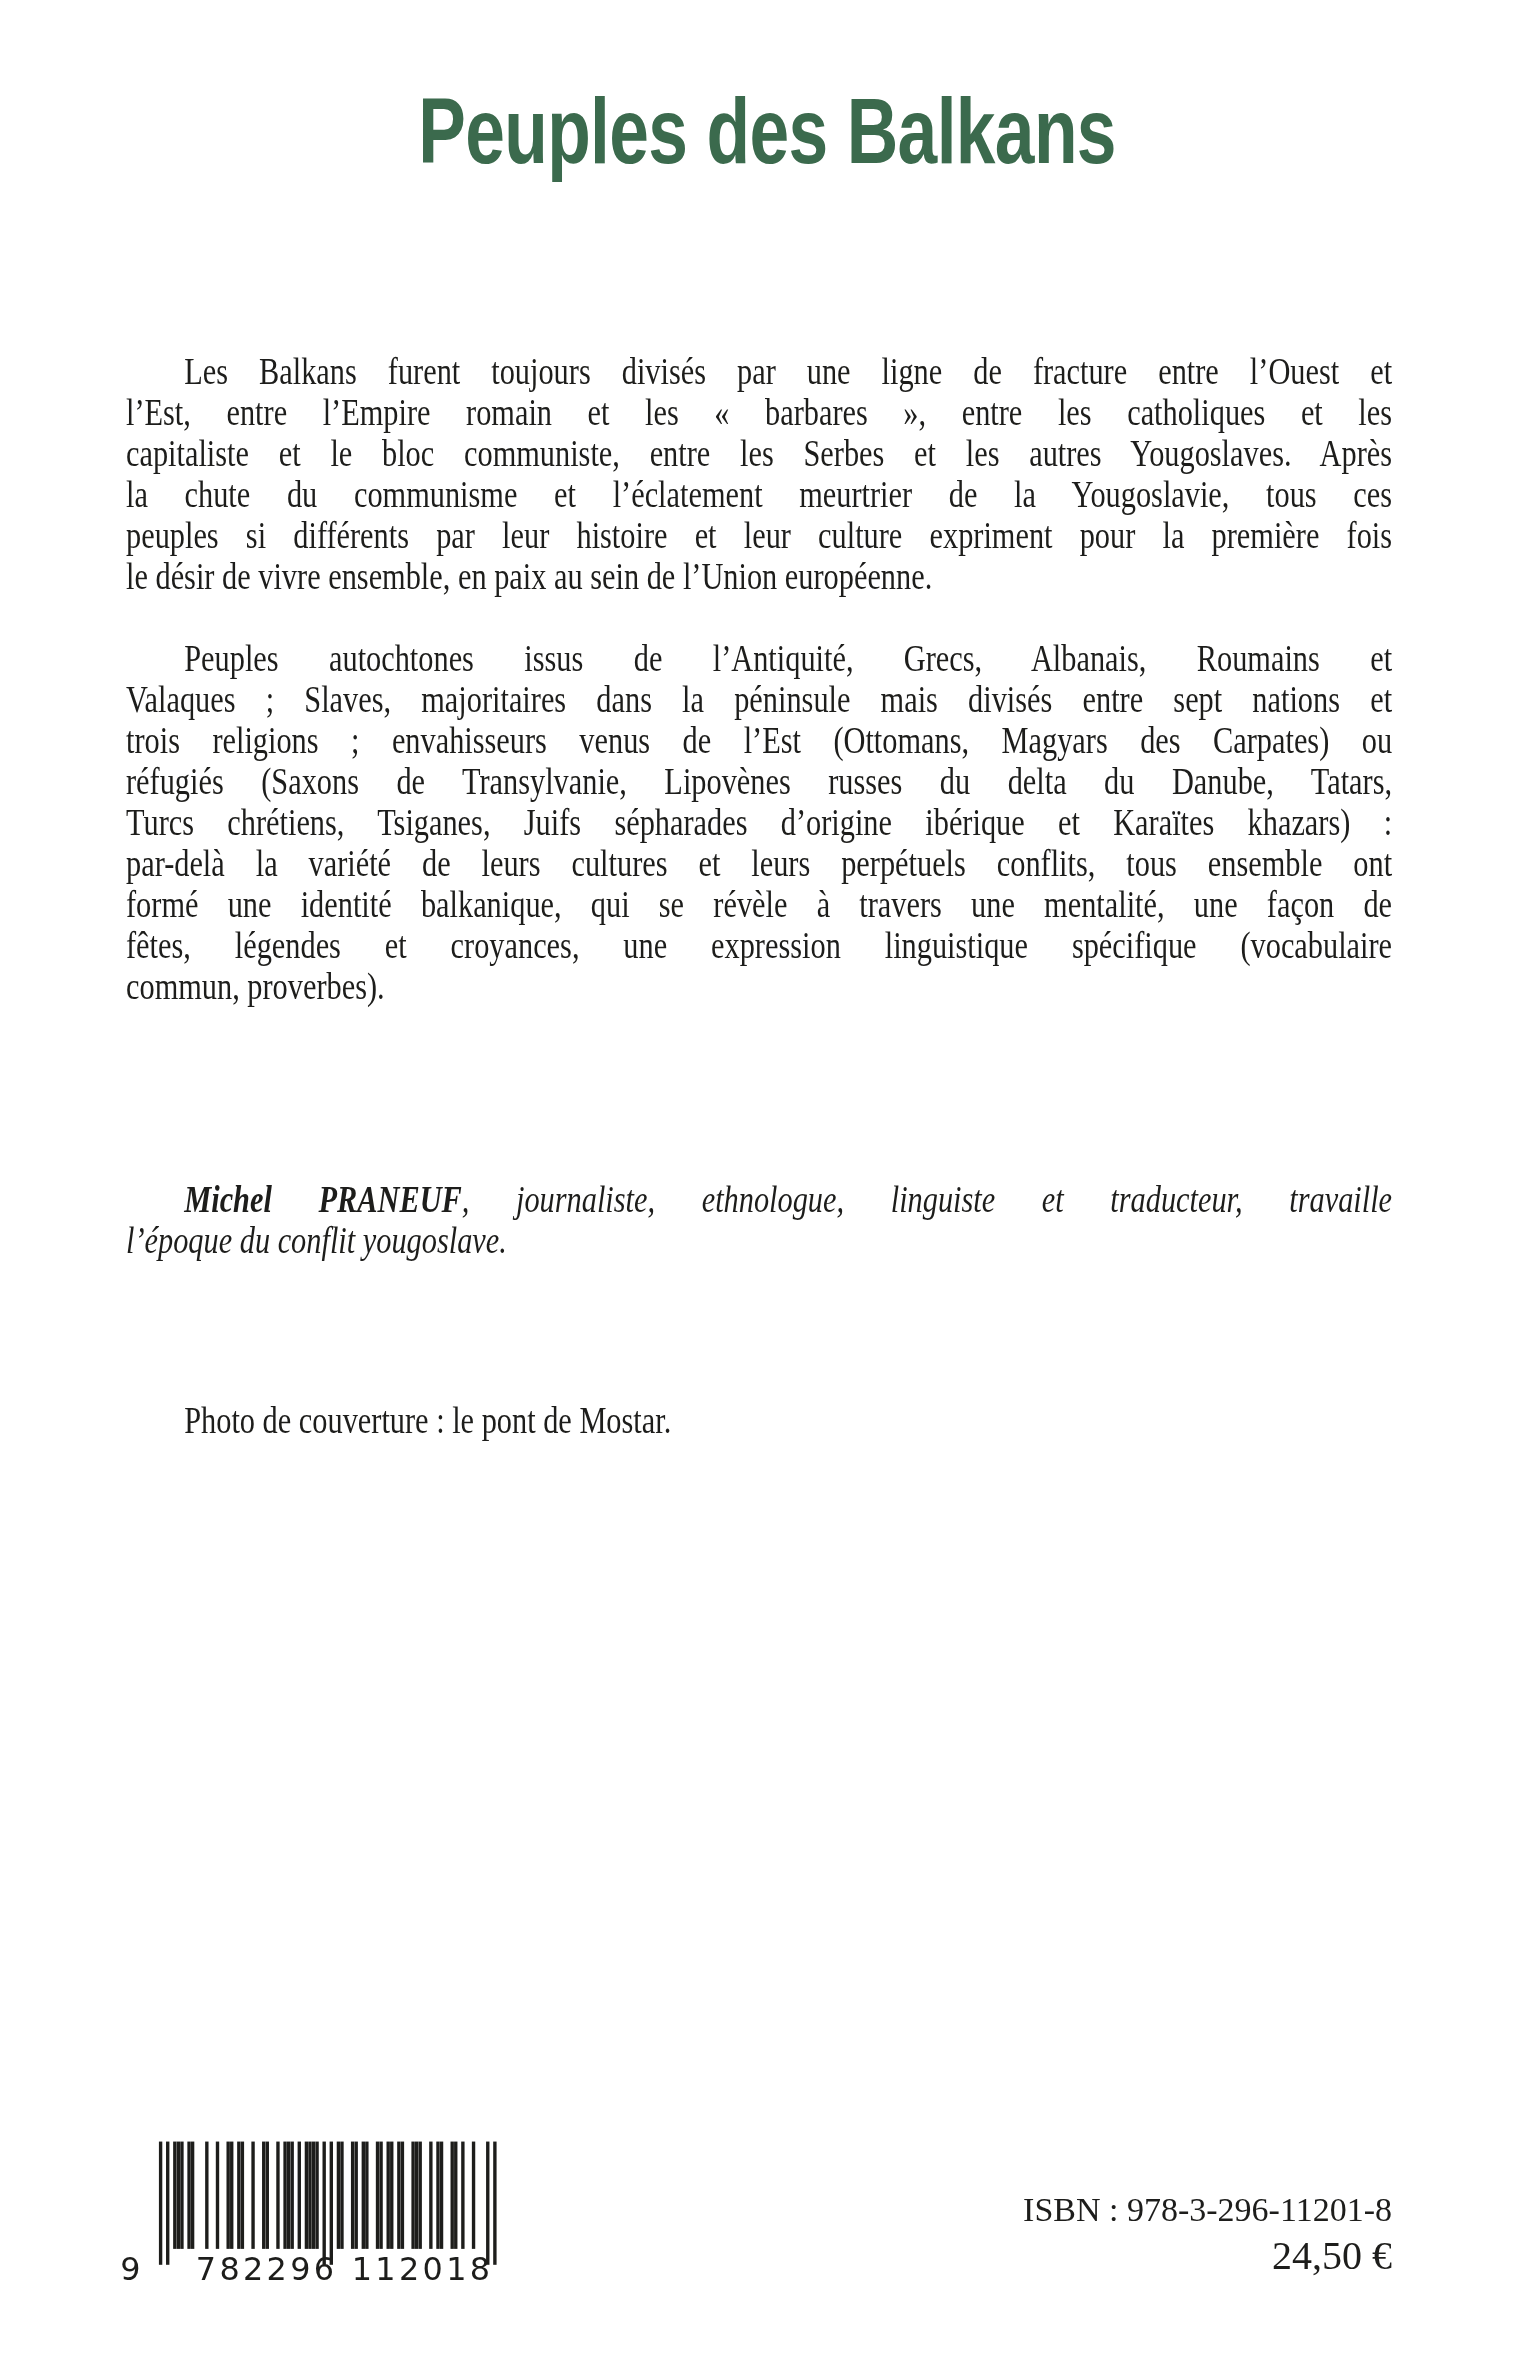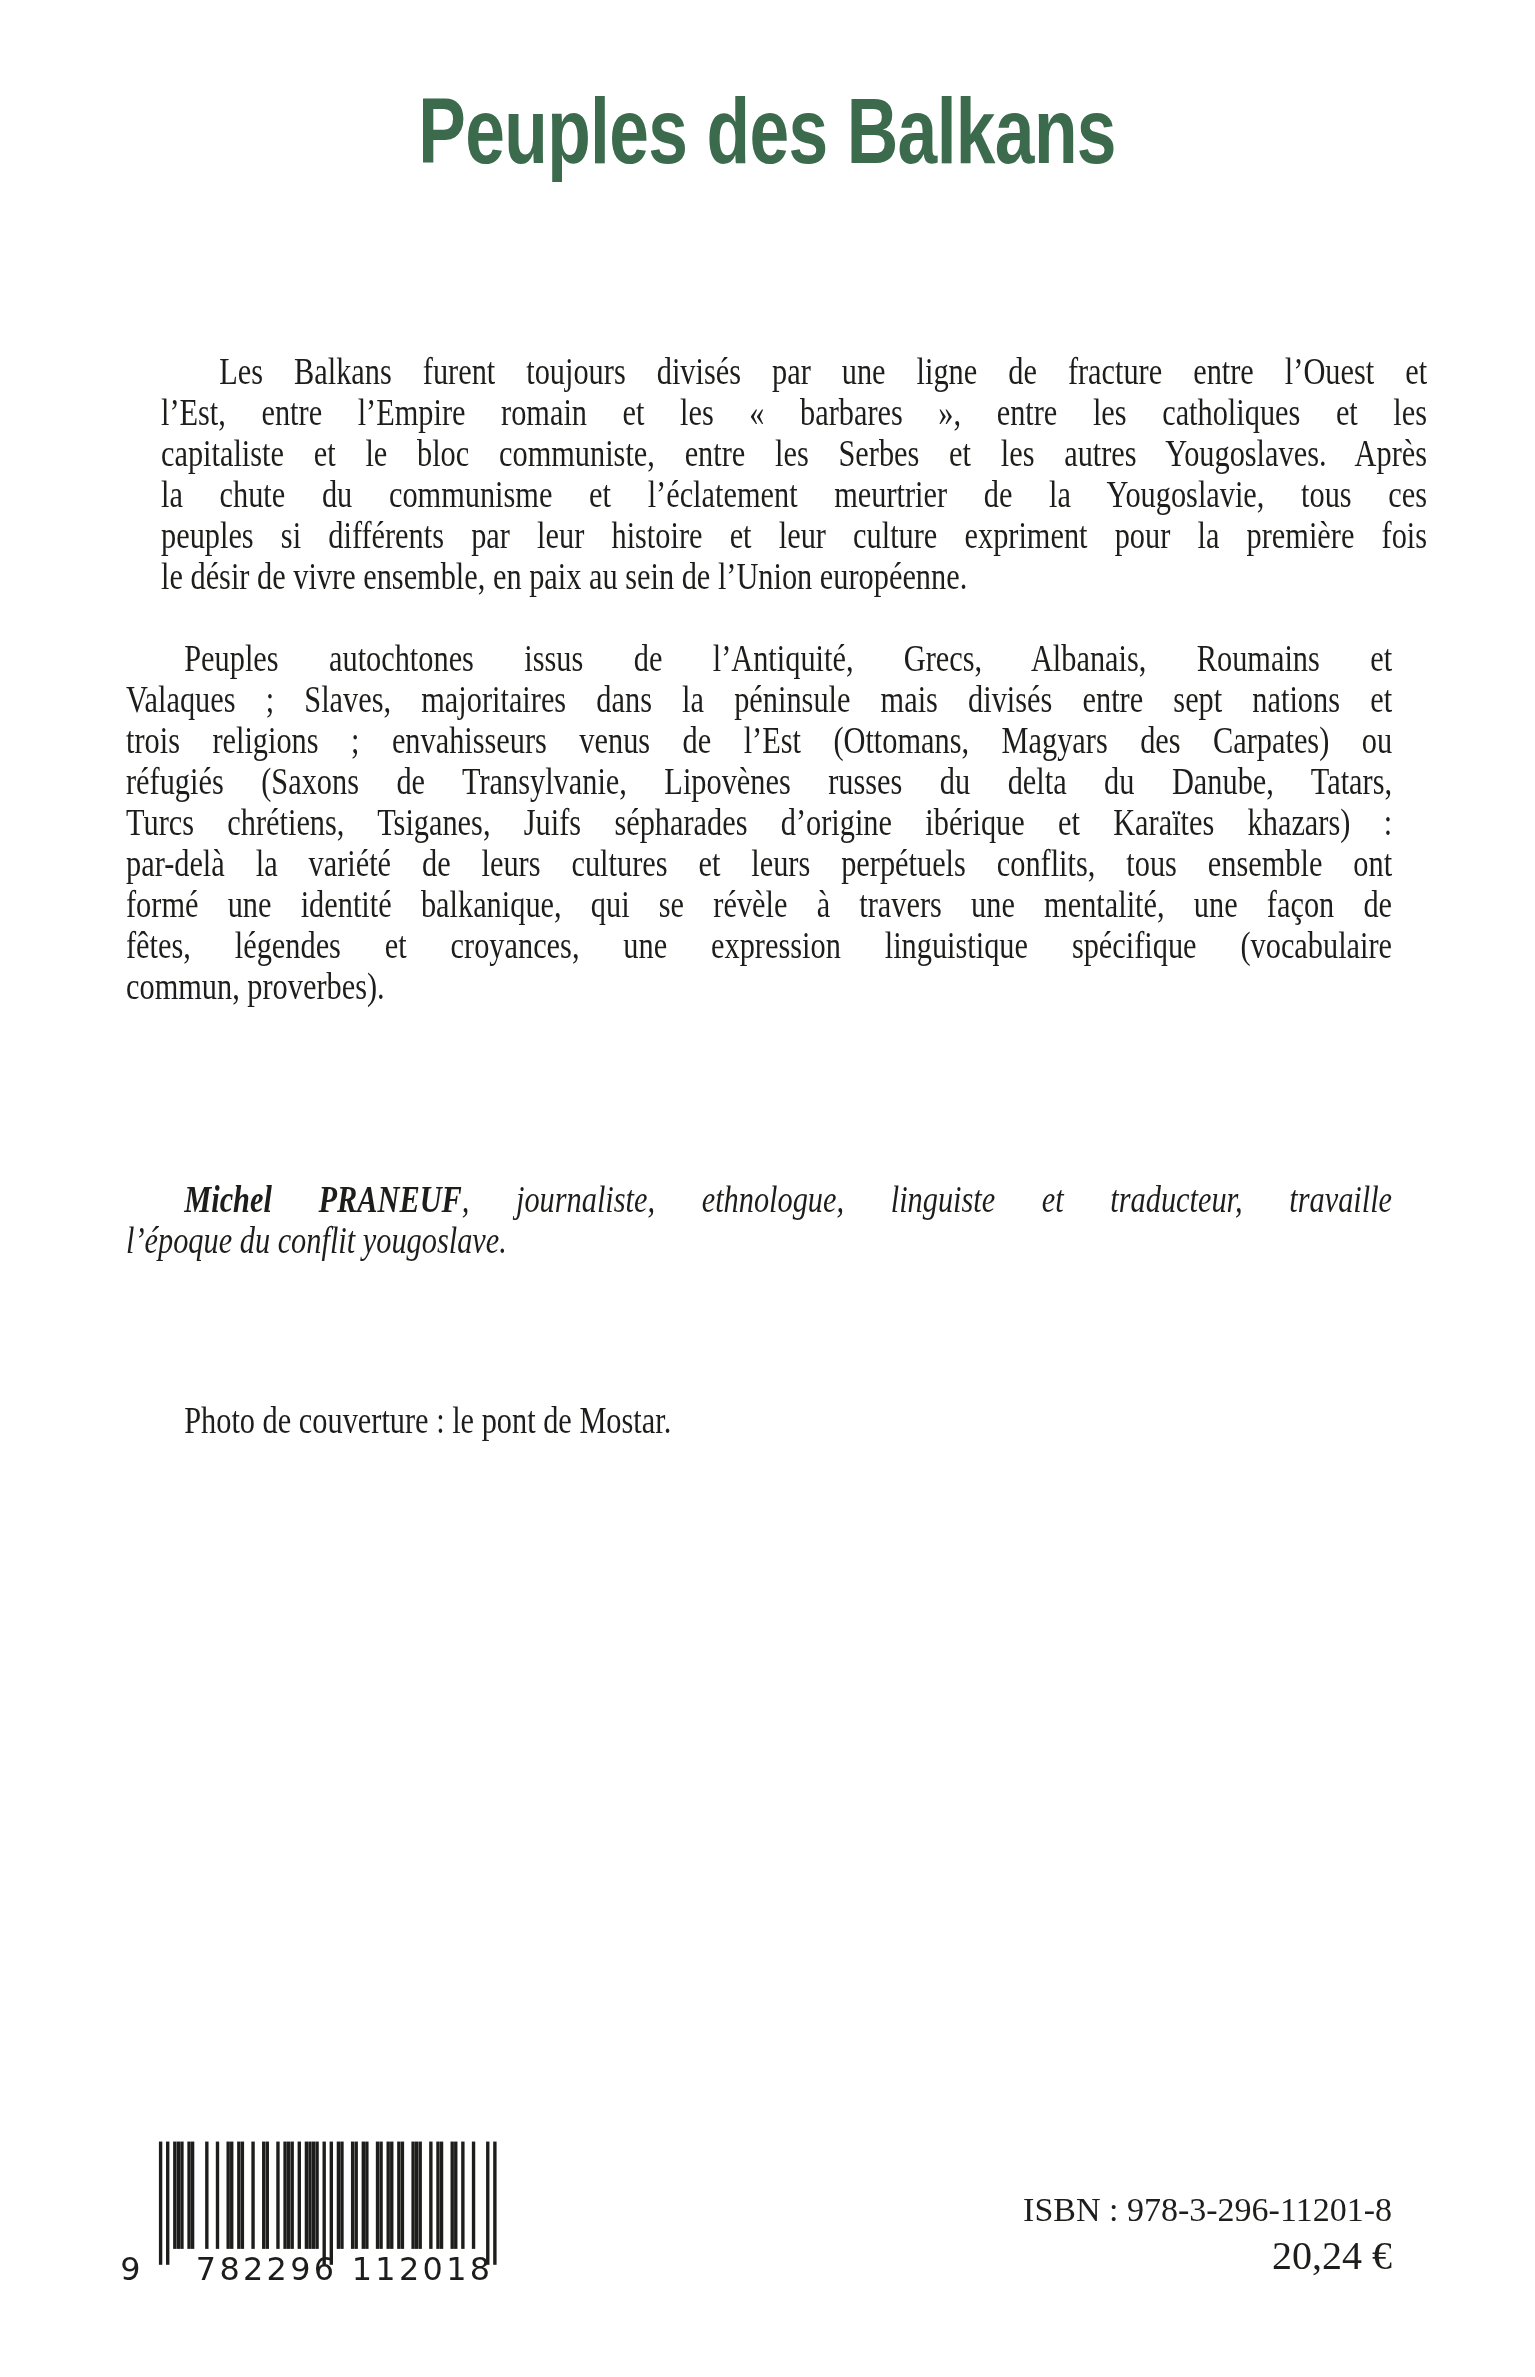--- a/index.html
+++ b/index.html
@@ -36,21 +36,21 @@
     font-family: "Liberation Serif", serif; font-size: 40px; line-height: 44px; color: #1d1d1b;
     white-space: nowrap; text-align: right;
   }
   .barcode { position: absolute; left: 117px; top: 2139px; width: 394px; height: 151px; }
 </style>
 </head>
 <body>
 
 <div class="title"><span>Peuples des Balkans</span></div>
 
-<div class="block" id="para1" style="top:351px;margin-left:35px;">
+<div class="block" id="para1" style="top:351px;">
     <div class="line-wrap">
       <div class="line indent">Les Balkans furent toujours divisés par une ligne de fracture entre l’Ouest et</div>
     </div>
     <div class="line-wrap">
       <div class="line">l’Est, entre l’Empire romain et les « barbares », entre les catholiques et les</div>
     </div>
     <div class="line-wrap">
       <div class="line">capitaliste et le bloc communiste, entre les Serbes et les autres Yougoslaves. Après</div>
     </div>
     <div class="line-wrap">
@@ -161,14 +161,14 @@
       <rect x="423.31" y="3" width="4.03" height="128" fill="#1d1d1b"></rect>
       <rect x="440.27" y="3" width="4.03" height="147" fill="#1d1d1b"></rect>
       <rect x="448.76" y="3" width="4.03" height="147" fill="#1d1d1b"></rect>
     </g>
   <text id="bc-first" x="4" y="168" font-family="DejaVu Sans, sans-serif" font-size="38" fill="#1d1d1b">9</text>
   <text id="bc-left" x="94" y="168" font-family="DejaVu Sans, sans-serif" font-size="38" fill="#1d1d1b" textLength="165">782296</text>
   <text id="bc-right" x="280" y="168" font-family="DejaVu Sans, sans-serif" font-size="38" fill="#1d1d1b" textLength="165">112018</text>
 </svg>
 
 <div class="isbn">ISBN : 978-3-296-11201-8</div>
-<div class="price">20,24 €</div>
+<div class="price">24,50 €</div>
 
 
 </body></html>

